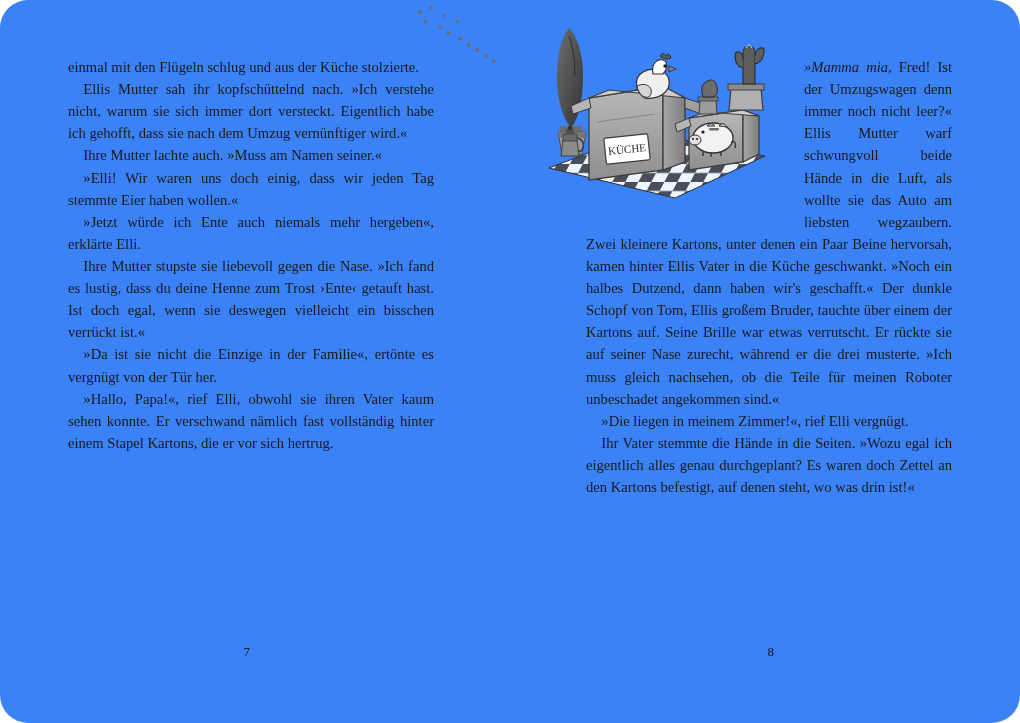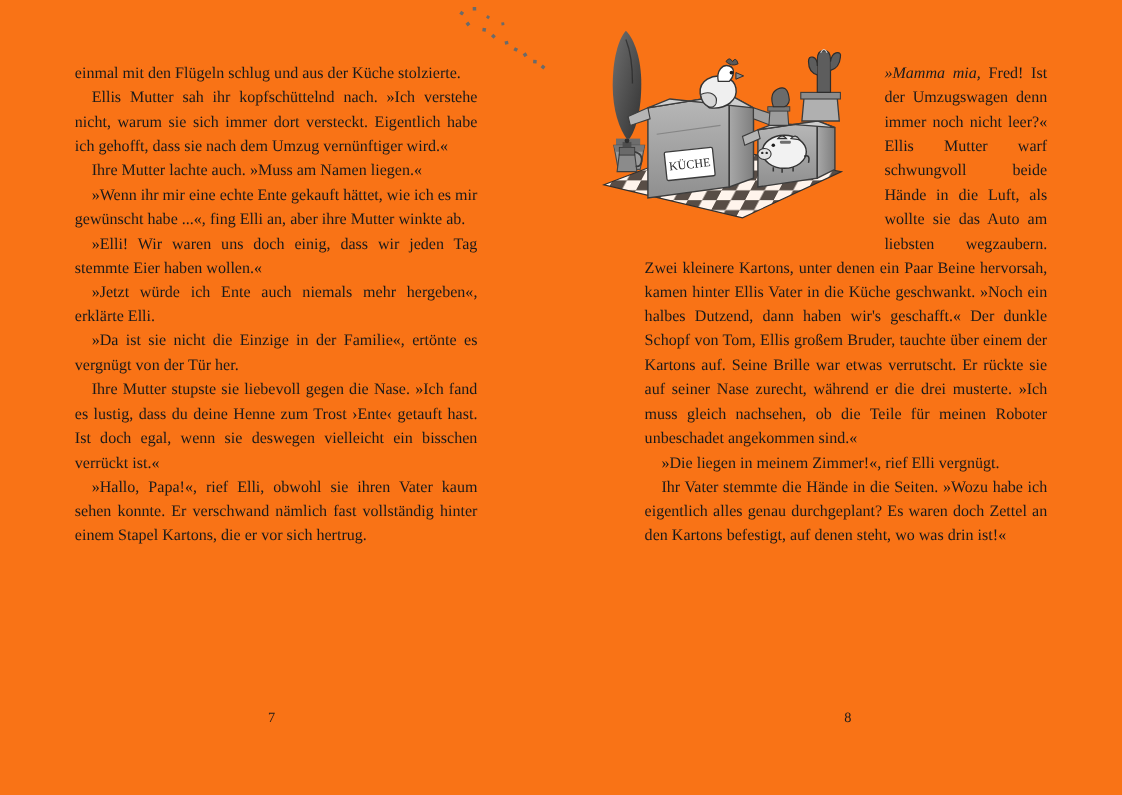--- a/index.html
+++ b/index.html
@@ -11,21 +11,22 @@
     width: 1020px;
     height: 723px;
     font-family: "Liberation Serif", serif;
     color: #1a1a1a;
     overflow: hidden;
   }
   .spread {
     position: relative;
     width: 1020px;
     height: 723px;
-    background: #f97316;
+    background: #3b82f6;
+    border-radius: 28px;
   }
   .page {
     position: absolute;
     top: 0;
     height: 723px;
     box-sizing: border-box;
   }
   .page-left  { left: 0;    width: 510px; }
   .page-right { left: 510px; width: 510px; }
 
@@ -92,37 +93,36 @@
 </style>
 </head>
 <body>
 
 <div class="spread">
 
   <div class="page page-left">
     <div class="text-col">
       <p class="noindent">einmal mit den Flügeln schlug und aus der Küche stolzierte.</p>
       <p>Ellis Mutter sah ihr kopfschüttelnd nach. »Ich verstehe nicht, warum sie sich immer dort versteckt. Eigentlich habe ich gehofft, dass sie nach dem Umzug vernünftiger wird.«</p>
-      <p>Ihre Mutter lachte auch. »Muss am Namen liegen.«</p>
-      <p>»Wenn ihr mir eine echte Ente gekauft hättet, wie ich es mir gewünscht habe ...«, fing Elli an, aber ihre Mutter winkte ab.</p>
+      <p>Ihre Mutter lachte auch. »Muss am Namen seiner.«</p>
       <p>»Elli! Wir waren uns doch einig, dass wir jeden Tag stemmte Eier haben wollen.«</p>
       <p>»Jetzt würde ich Ente auch niemals mehr hergeben«, erklärte Elli.</p>
+      <p>Ihre Mutter stupste sie liebevoll gegen die Nase. »Ich fand es lustig, dass du deine Henne zum Trost ›Ente‹ getauft hast. Ist doch egal, wenn sie deswegen vielleicht ein bisschen verrückt ist.«</p>
       <p>»Da ist sie nicht die Einzige in der Familie«, ertönte es vergnügt von der Tür her.</p>
-      <p>Ihre Mutter stupste sie liebevoll gegen die Nase. »Ich fand es lustig, dass du deine Henne zum Trost ›Ente‹ getauft hast. Ist doch egal, wenn sie deswegen vielleicht ein bisschen verrückt ist.«</p>
       <p>»Hallo, Papa!«, rief Elli, obwohl sie ihren Vater kaum sehen konnte. Er verschwand nämlich fast vollständig hinter einem Stapel Kartons, die er vor sich hertrug.</p>
     </div>
     <div class="folio">7</div>
   </div>
 
   <div class="page page-right">
     <div class="text-col">
       <div class="wrap-shape"></div>
       <p class="noindent"><em>»Mamma mia,</em><span> Fred! Ist der Umzugswagen denn immer noch nicht leer?« Ellis Mutter warf schwungvoll beide Hände in die Luft, als wollte sie das Auto am liebsten wegzaubern. Zwei kleinere Kartons, unter denen ein Paar Beine hervorsah, kamen hinter Ellis Vater in die Küche geschwankt. »Noch ein halbes Dutzend, dann haben wir's geschafft.« Der dunkle Schopf von Tom, Ellis großem Bruder, tauchte über einem der Kartons auf. Seine Brille war etwas verrutscht. Er rückte sie auf seiner Nase zurecht, während er die drei musterte. »Ich muss gleich nachsehen, ob die Teile für meinen Roboter unbeschadet angekommen sind.«</span></p>
       <p>»Die liegen in meinem Zimmer!«, rief Elli vergnügt.</p>
-      <p>Ihr Vater stemmte die Hände in die Seiten. »Wozu habe ich eigentlich alles genau durchgeplant? Es waren doch Zettel an den Kartons befestigt, auf denen steht, wo was drin ist!«</p>
+      <p>Ihr Vater stemmte die Hände in die Seiten. »Wozu egal ich eigentlich alles genau durchgeplant? Es waren doch Zettel an den Kartons befestigt, auf denen steht, wo was drin ist!«</p>
     </div>
     <div class="folio">8</div>
   </div>
 
   <svg class="crumbs" viewBox="0 0 90 62">
     <g fill="#6a6a6a">
       <path d="M6 6 l3 1 -1 3 -3 -1z" transform="rotate(15 7 7)"></path>
       <path d="M17 2 l3 1 -1 3 -3 -1z" transform="rotate(-20 18 3)"></path>
       <path d="M12 16 l3 1 -1 3 -3 -1z" transform="rotate(35 13 17)"></path>
       <path d="M26 21 l3 1 -1 3 -3 -1z" transform="rotate(-10 27 22)"></path>

